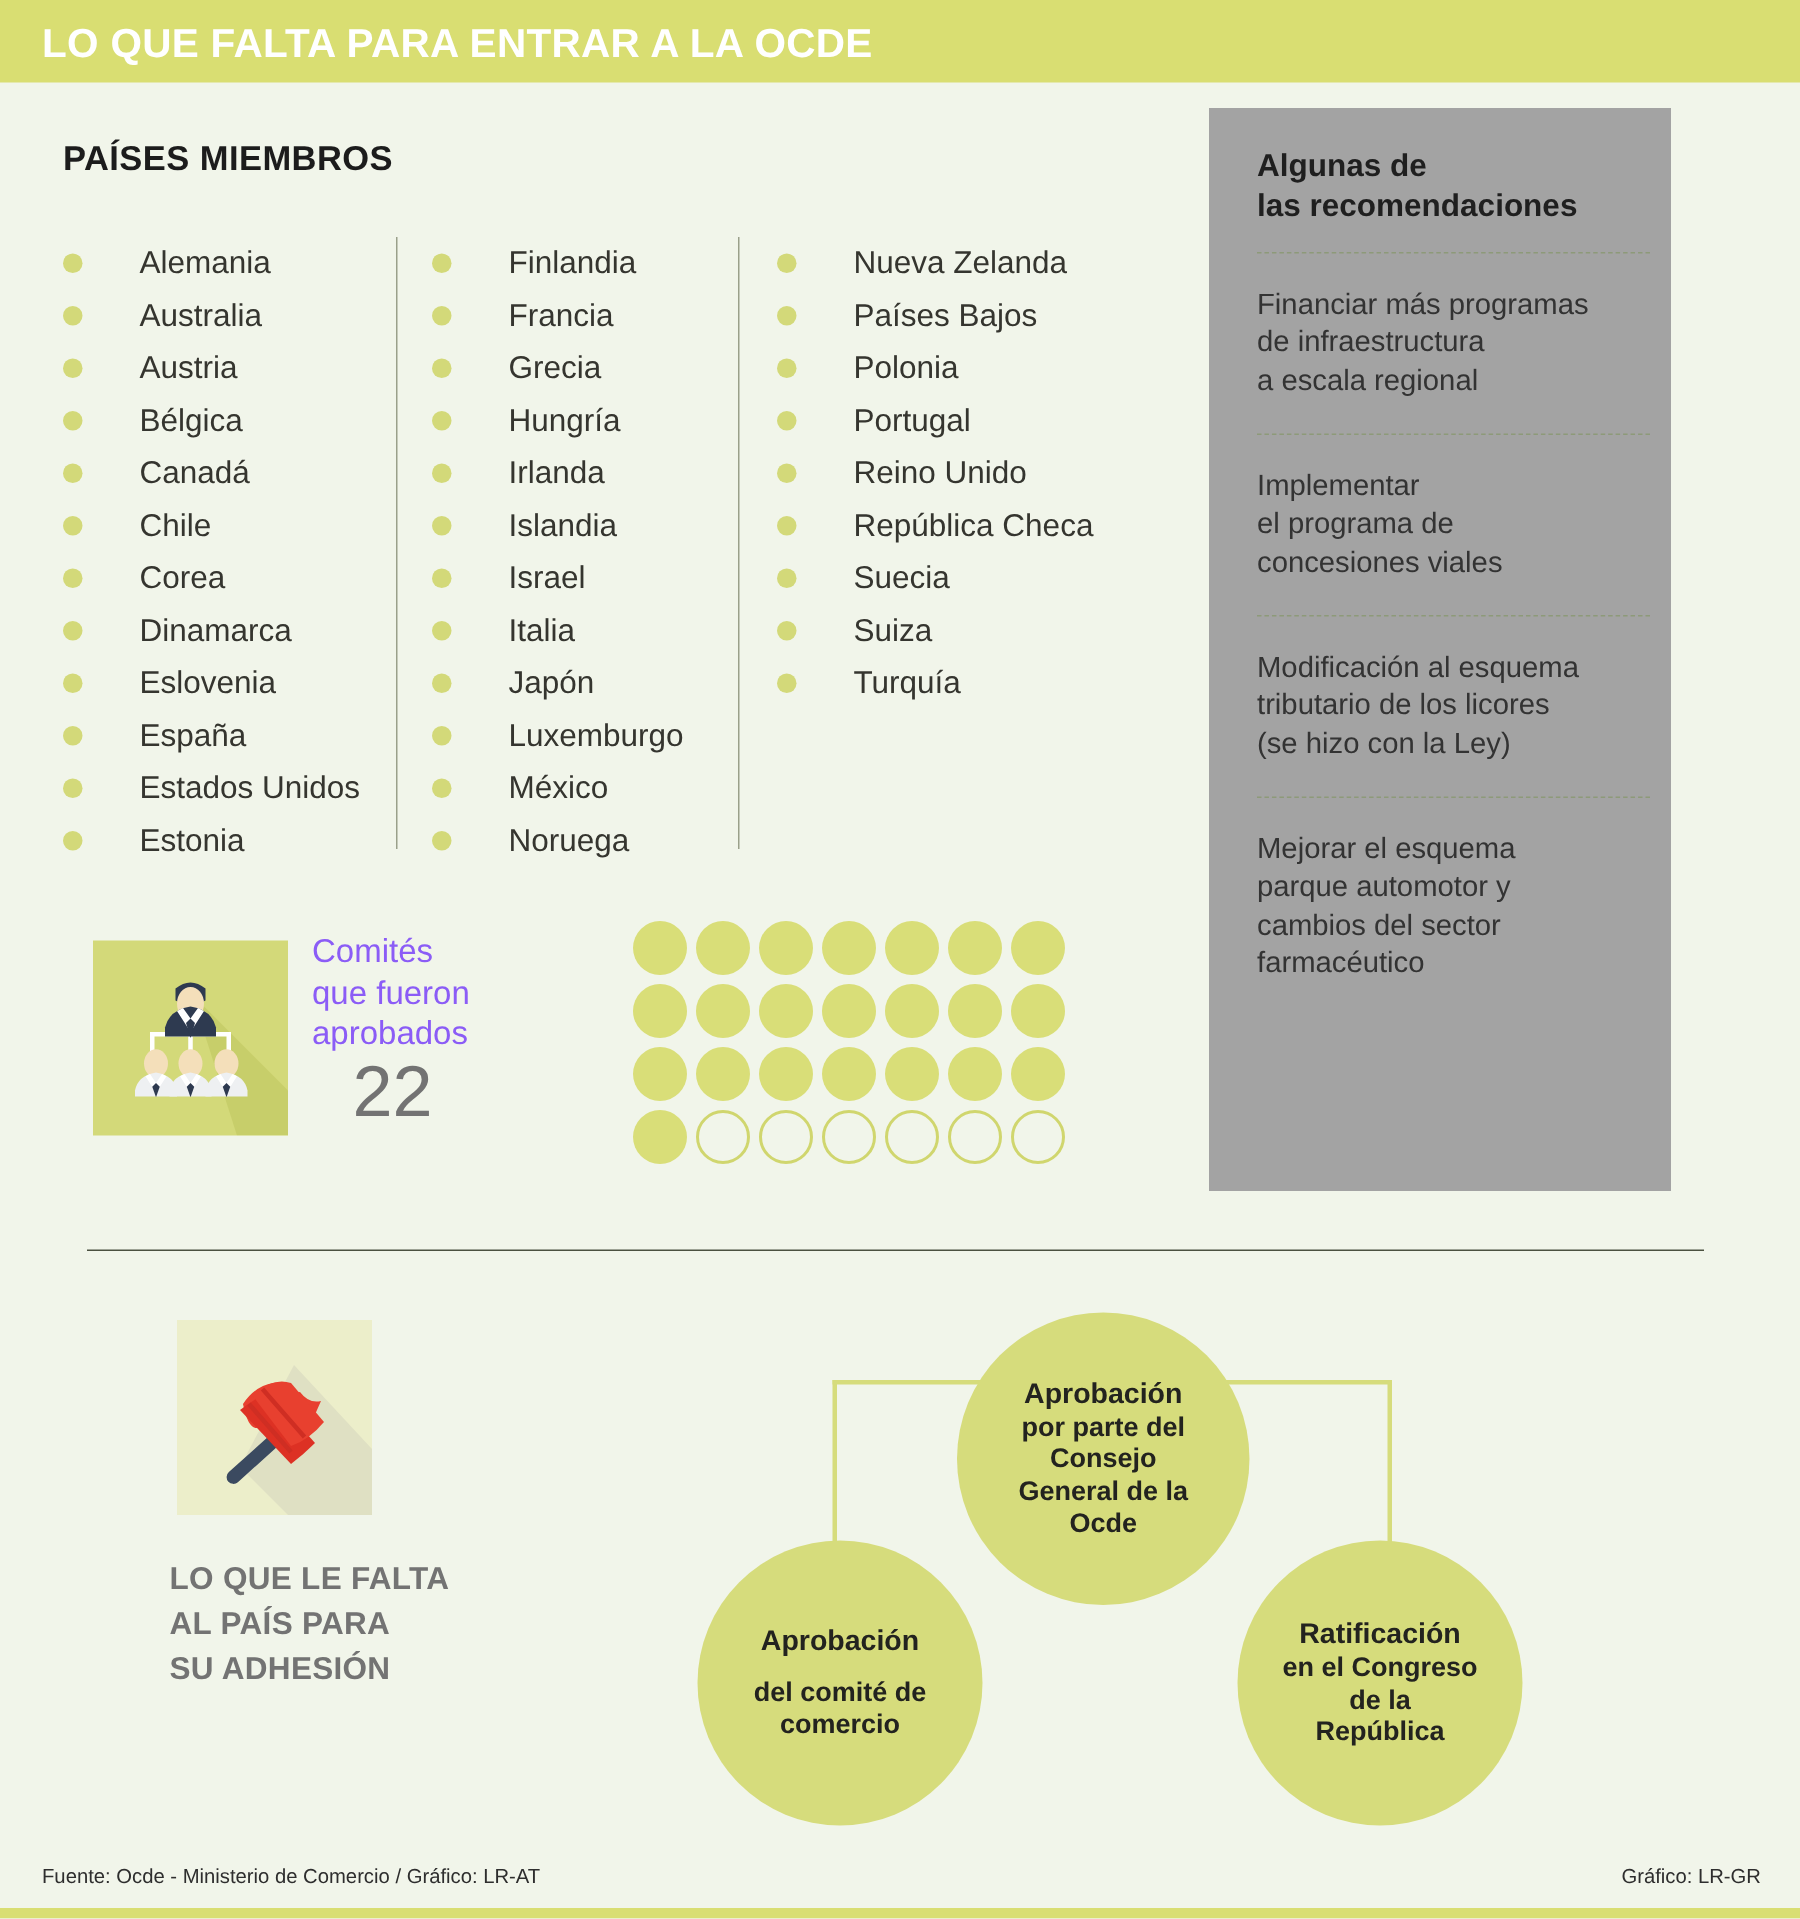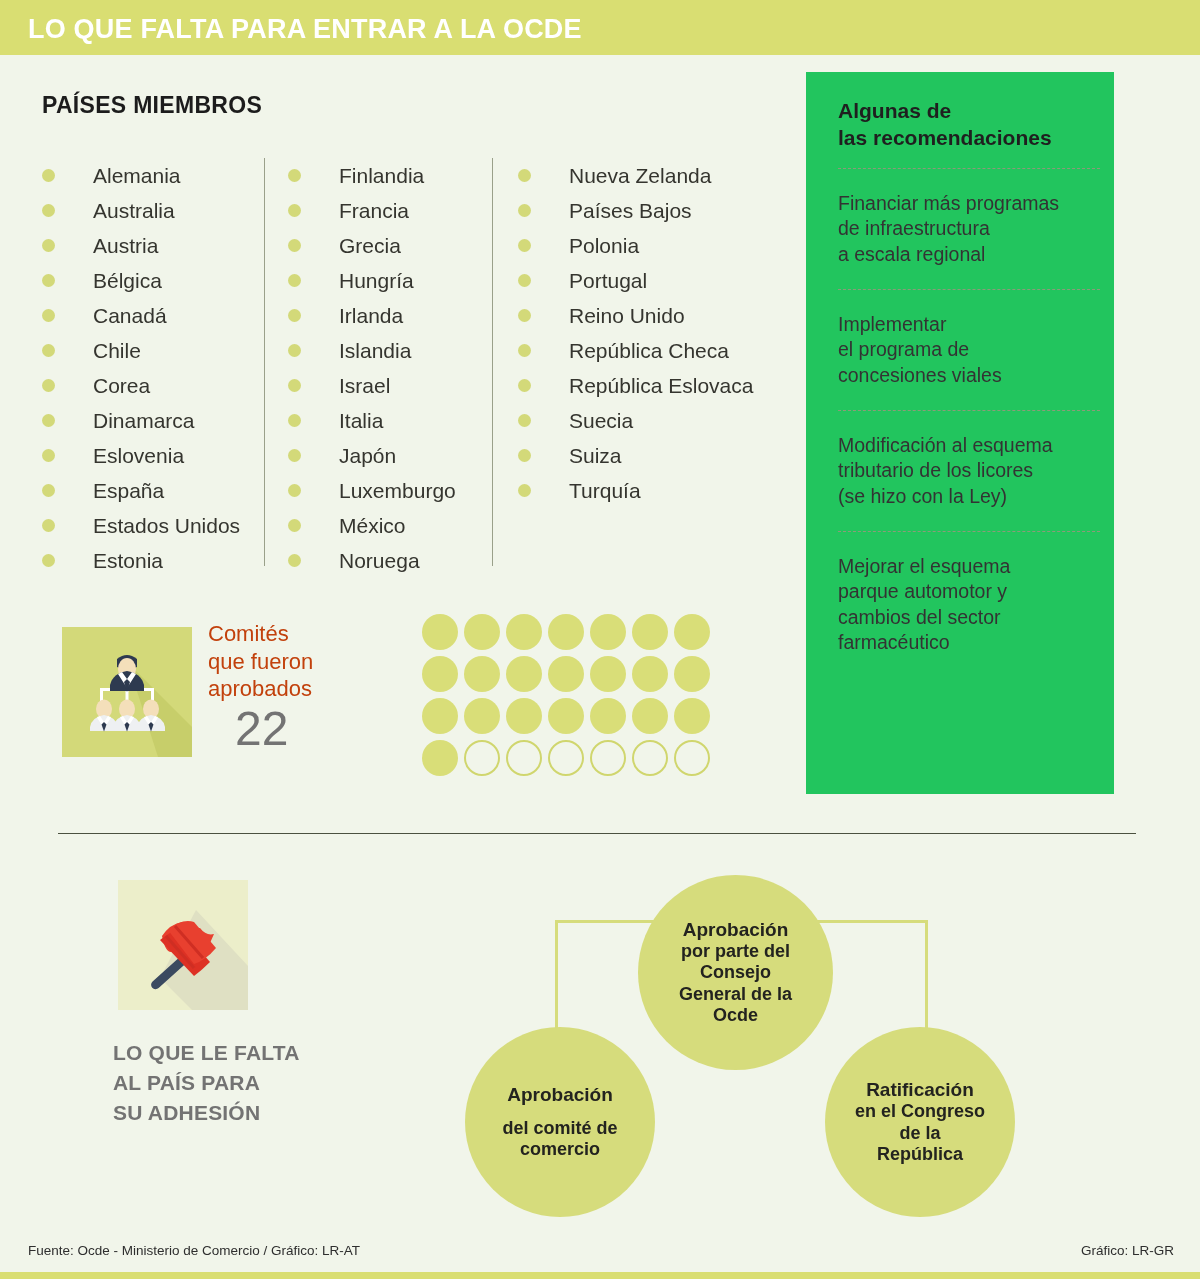--- a/index.html
+++ b/index.html
@@ -50,21 +50,21 @@
   .vdiv{
     position:absolute; width:1px; background:#9aa08a;
   }
   .vdiv-1{ left:264px; top:158px; height:408px; }
   .vdiv-2{ left:492px; top:158px; height:408px; }
 
   
   .rec-panel{
     position:absolute; left:806px; top:72px;
     width:308px; height:722px;
-    background:#22c55e;
+    background:#a3a3a3;
   }
   .rec-head{
     position:absolute; left:32px; top:26px;
     font-size:21px; font-weight:bold; color:#1f1f1f;
     line-height:1.28; width:255px;
   }
   .rec-list{
     position:absolute; left:32px; top:96px; width:262px;
   }
   .rec-item{
@@ -77,21 +77,21 @@
   }
 
   
   .cm-icon{
     position:absolute; left:62px; top:627px;
     width:130px; height:130px;
     background:#d3d979; overflow:hidden;
   }
   .cm-label{
     position:absolute; left:208px; top:620px;
-    font-size:22px; color:#c2410c; line-height:1.26; font-weight:300;
+    font-size:22px; color:#8b5cf6; line-height:1.26; font-weight:300;
   }
   .cm-number{
     position:absolute; left:208px; top:705px;
     font-size:48px; color:#737373; font-weight:300; line-height:1;margin-left:27px;
   }
   .dot-grid{
     position:absolute; left:422px; top:614px;
     display:grid;
     grid-template-columns:repeat(7, 42px);
     grid-auto-rows:42px;
@@ -283,24 +283,20 @@
         <span class="dot"></span>
         <span>Portugal</span>
       </div>
       <div class="country">
         <span class="dot"></span>
         <span>Reino Unido</span>
       </div>
       <div class="country">
         <span class="dot"></span>
         <span>República Checa</span>
-      </div>
-      <div class="country">
-        <span class="dot"></span>
-        <span>República Eslovaca</span>
       </div>
       <div class="country">
         <span class="dot"></span>
         <span>Suecia</span>
       </div>
       <div class="country">
         <span class="dot"></span>
         <span>Suiza</span>
       </div>
       <div class="country">

